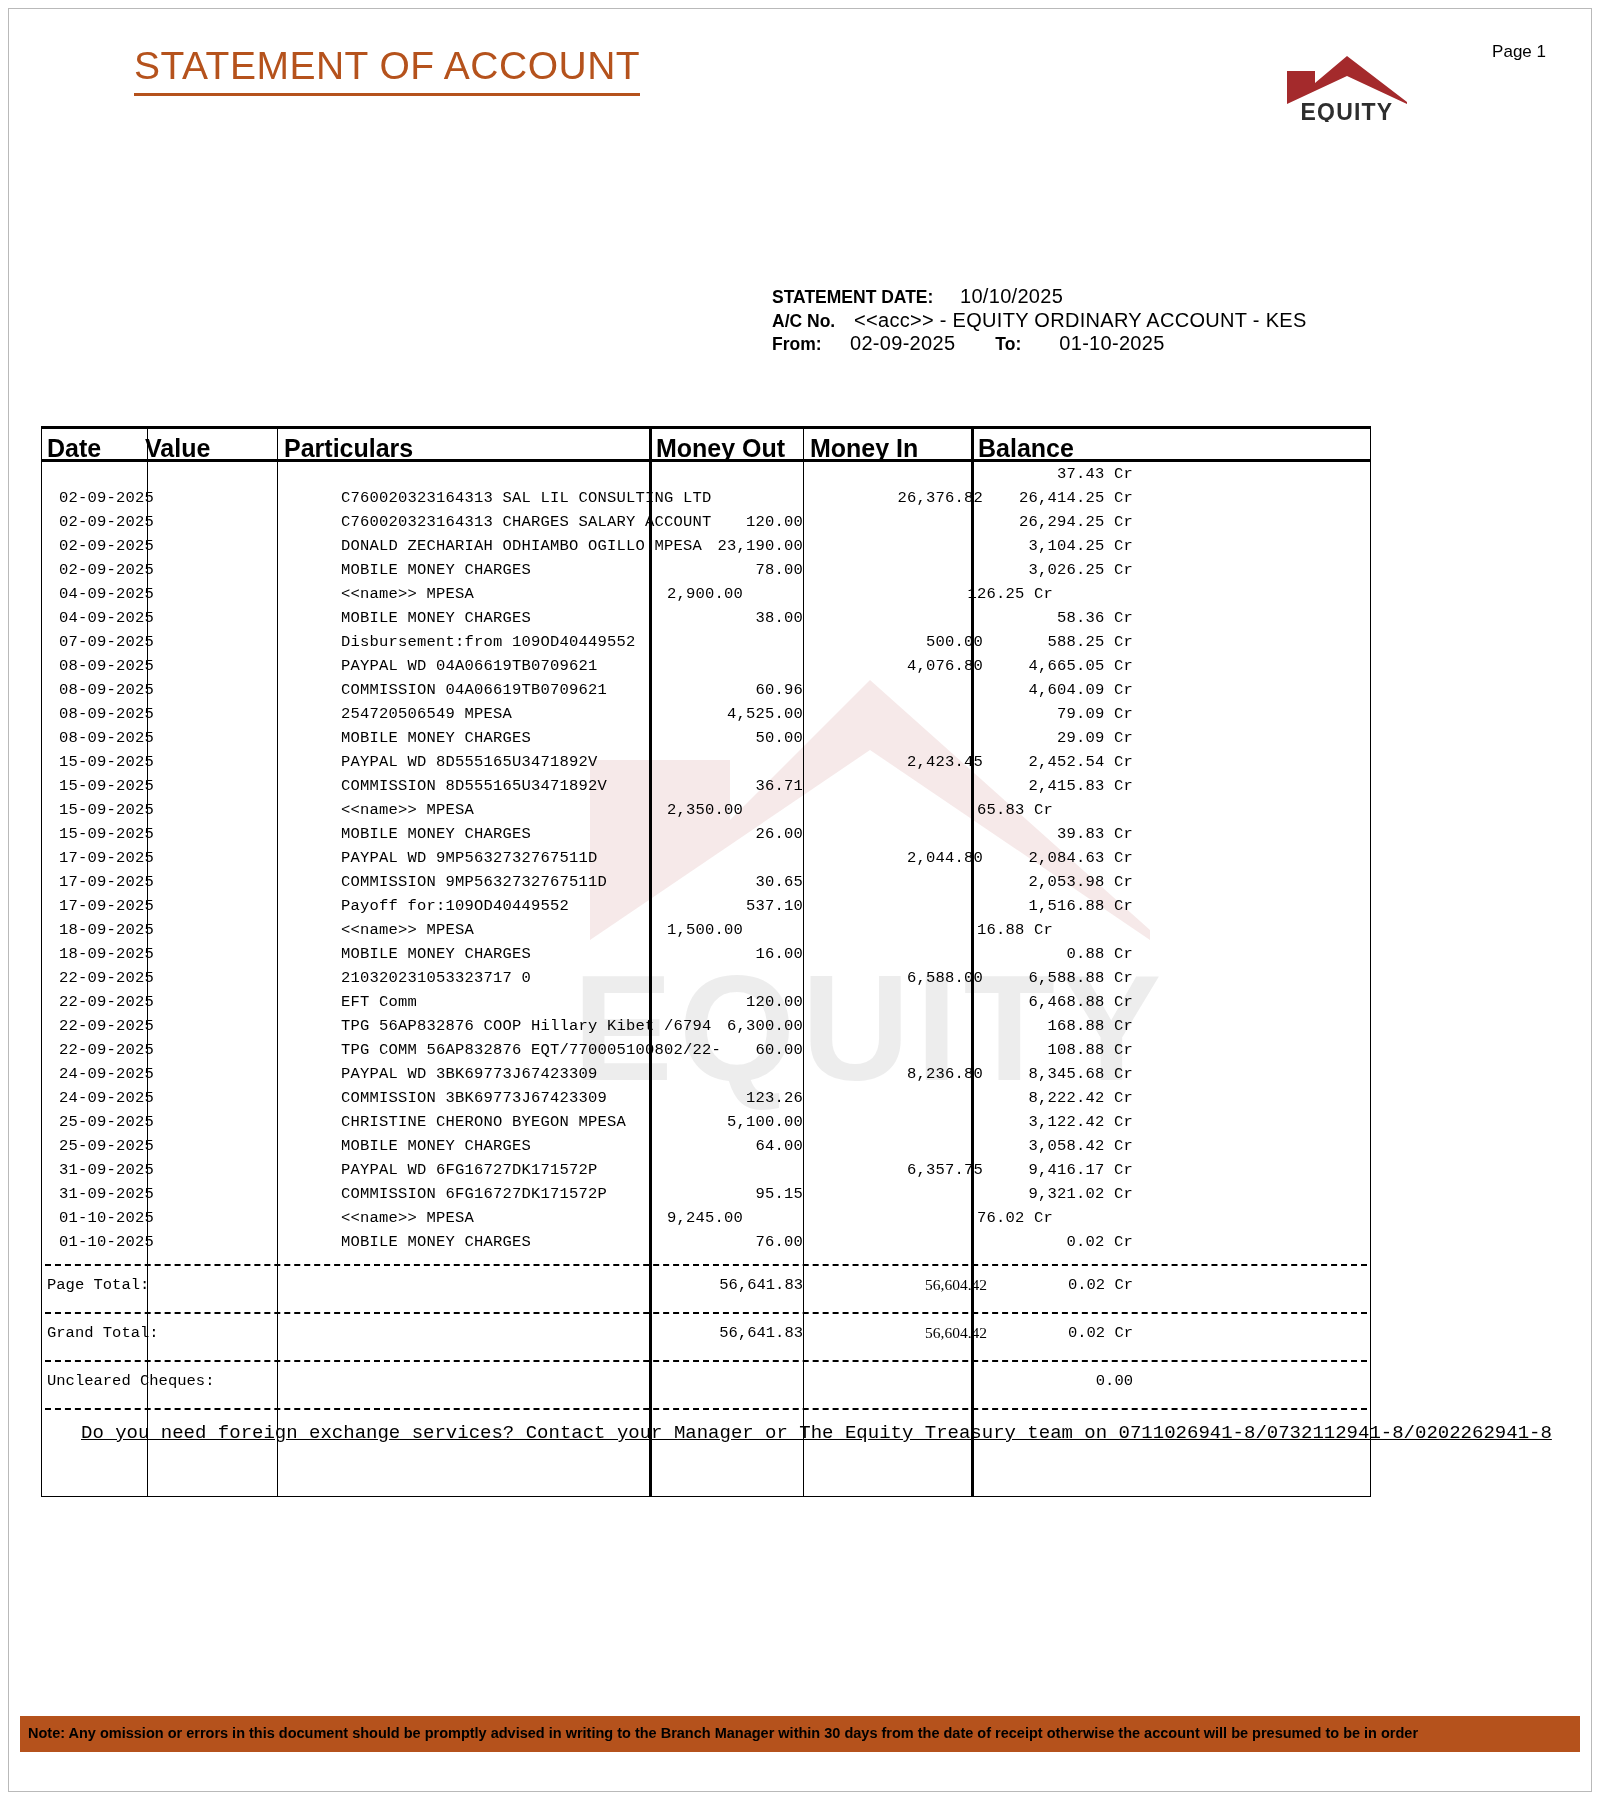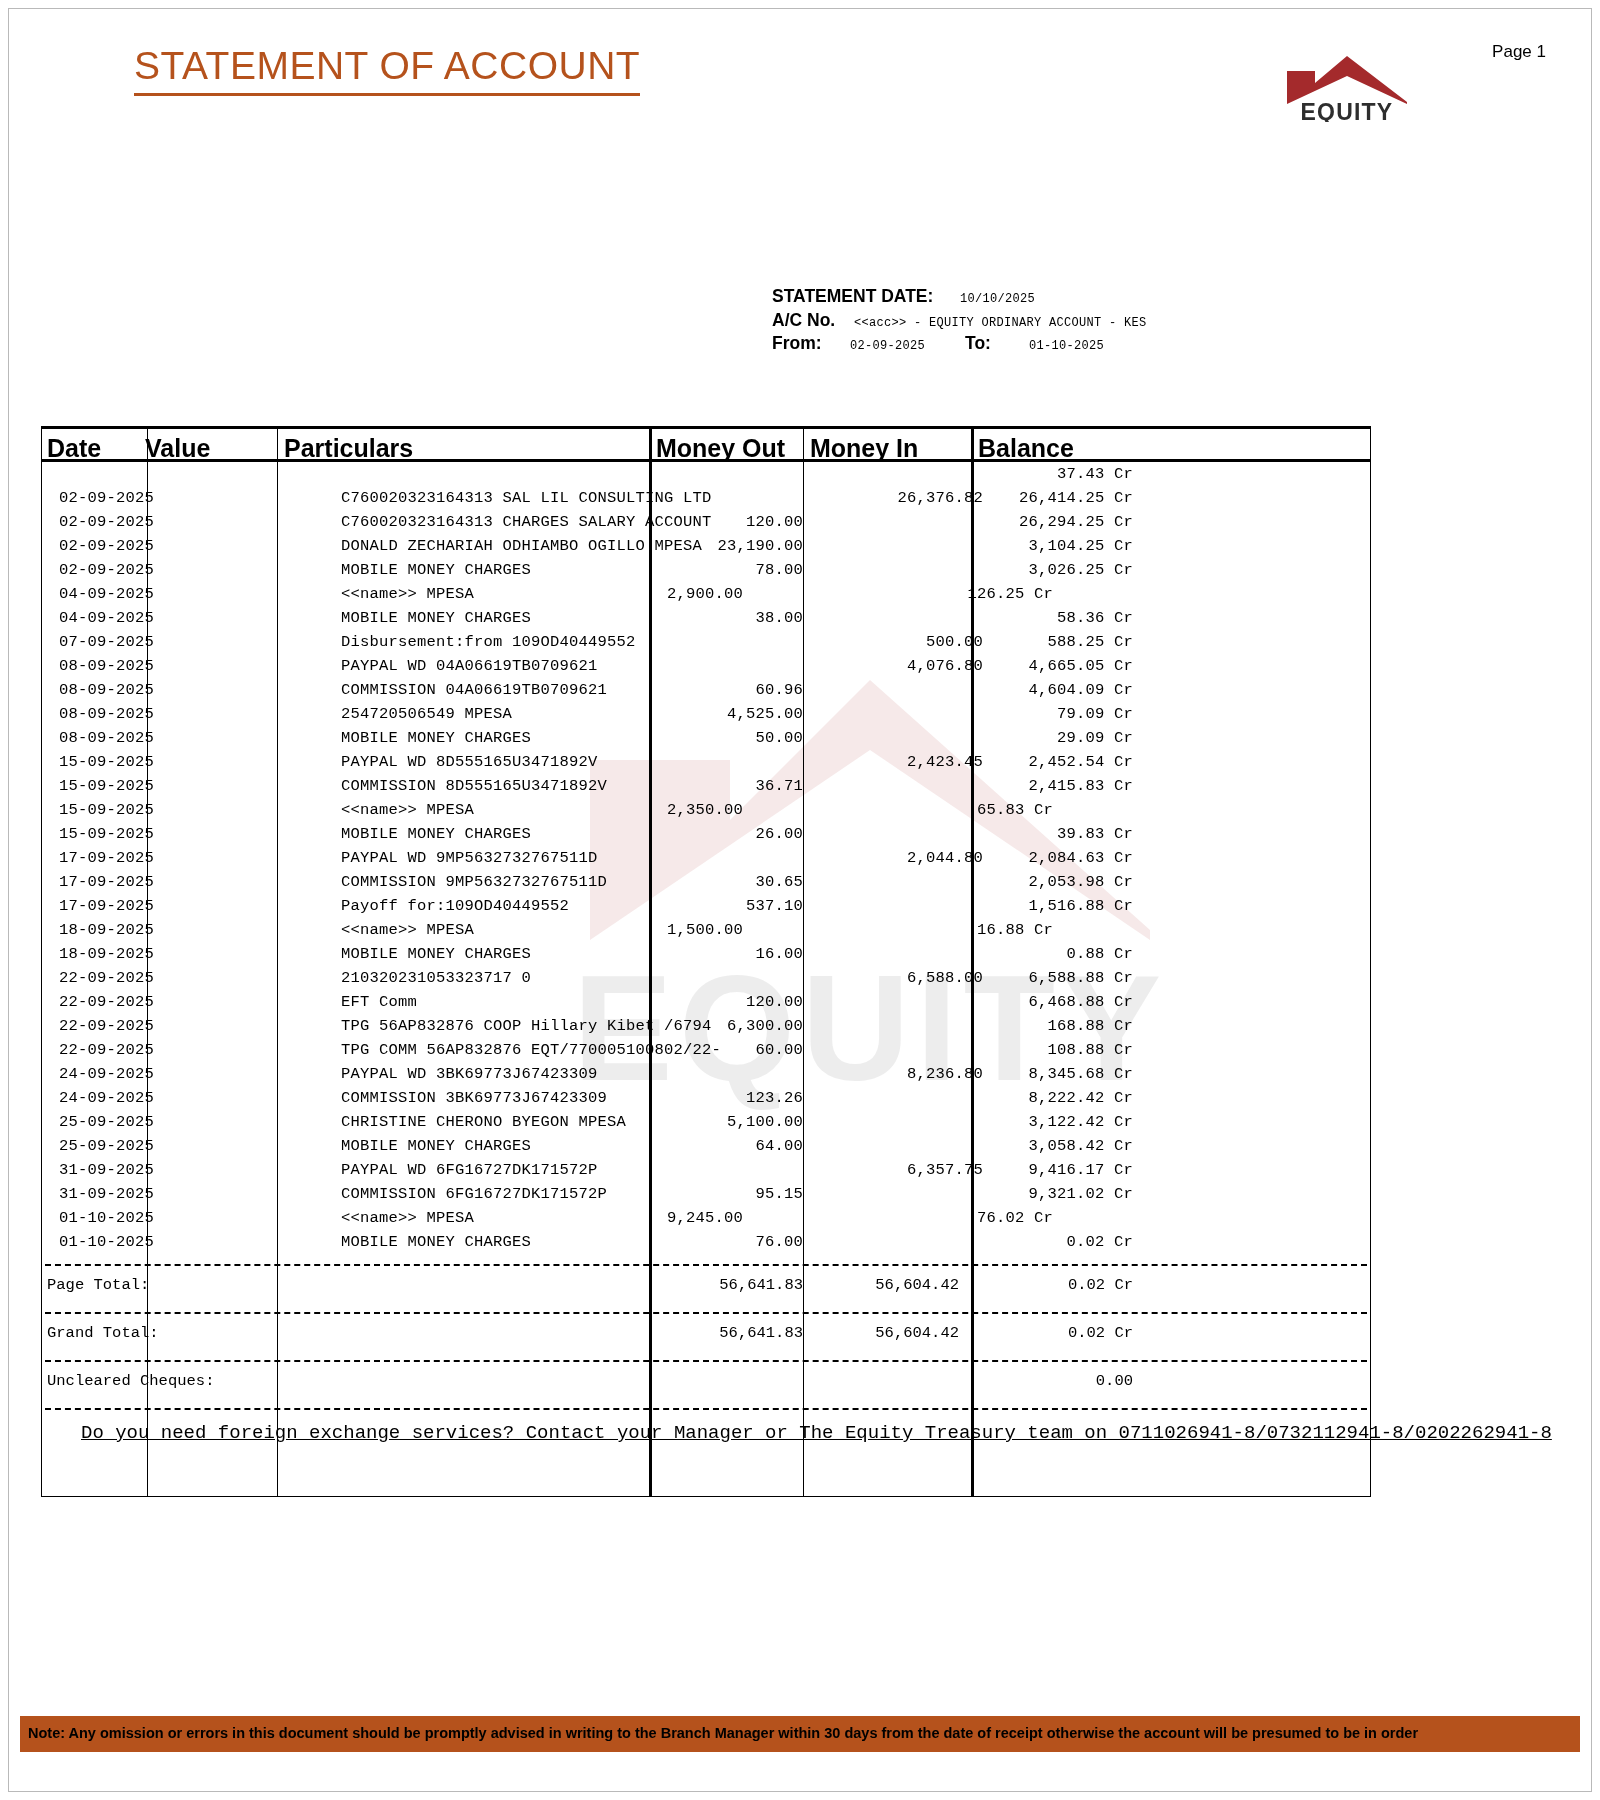--- a/index.html
+++ b/index.html
@@ -82,22 +82,22 @@
     font-size: 17px;
     line-height: 23.5px;
   }
   .meta-row { white-space: nowrap; height: 23.5px; }
   .meta-lbl {
     font-weight: bold;
     font-size: 17.5px;
     display: inline-block;
   }
   .meta-val {
-    font-family: Liberation Mono, monospace;
-    font-size: 12px;
+    font-family: Liberation Sans, sans-serif;
+    font-size: 20px;
     letter-spacing: 0.3px;
   }
   #meta-date .meta-lbl { width: 188px; }
   #meta-acc .meta-lbl { width: 82px; }
   #meta-from .meta-lbl-from { width: 78px; }
   #meta-from .meta-lbl-to { width: 64px; padding-left: 40px; }
   #meta-from .meta-val-from { padding-right: 0px; }
 
   
   #watermark {
@@ -196,21 +196,21 @@
     position: absolute;
     left: 0;
     width: 1330px;
     height: 24px;
     font-family: "Liberation Mono", monospace;
     font-size: 15.5px;
     white-space: nowrap;
   }
   .t-lbl { position: absolute; left: 6px; }
   .t-out { position: absolute; left: 600px; width: 162px; text-align: right; }
-  .t-in  { position: absolute; left: 756px; width: 162px; text-align: right; }
+  .t-in  { position: absolute; left: 784px; width: 162px; text-align: right; font-family: Liberation Serif, serif; }
   .t-bal { position: absolute; left: 940px; width: 152px; text-align: right; }
   #promo-line {
     position: absolute;
     left: 40px;
     font-family: "Liberation Mono", monospace;
     font-size: 19px;
     white-space: nowrap;
     text-decoration: underline;
   }
 

